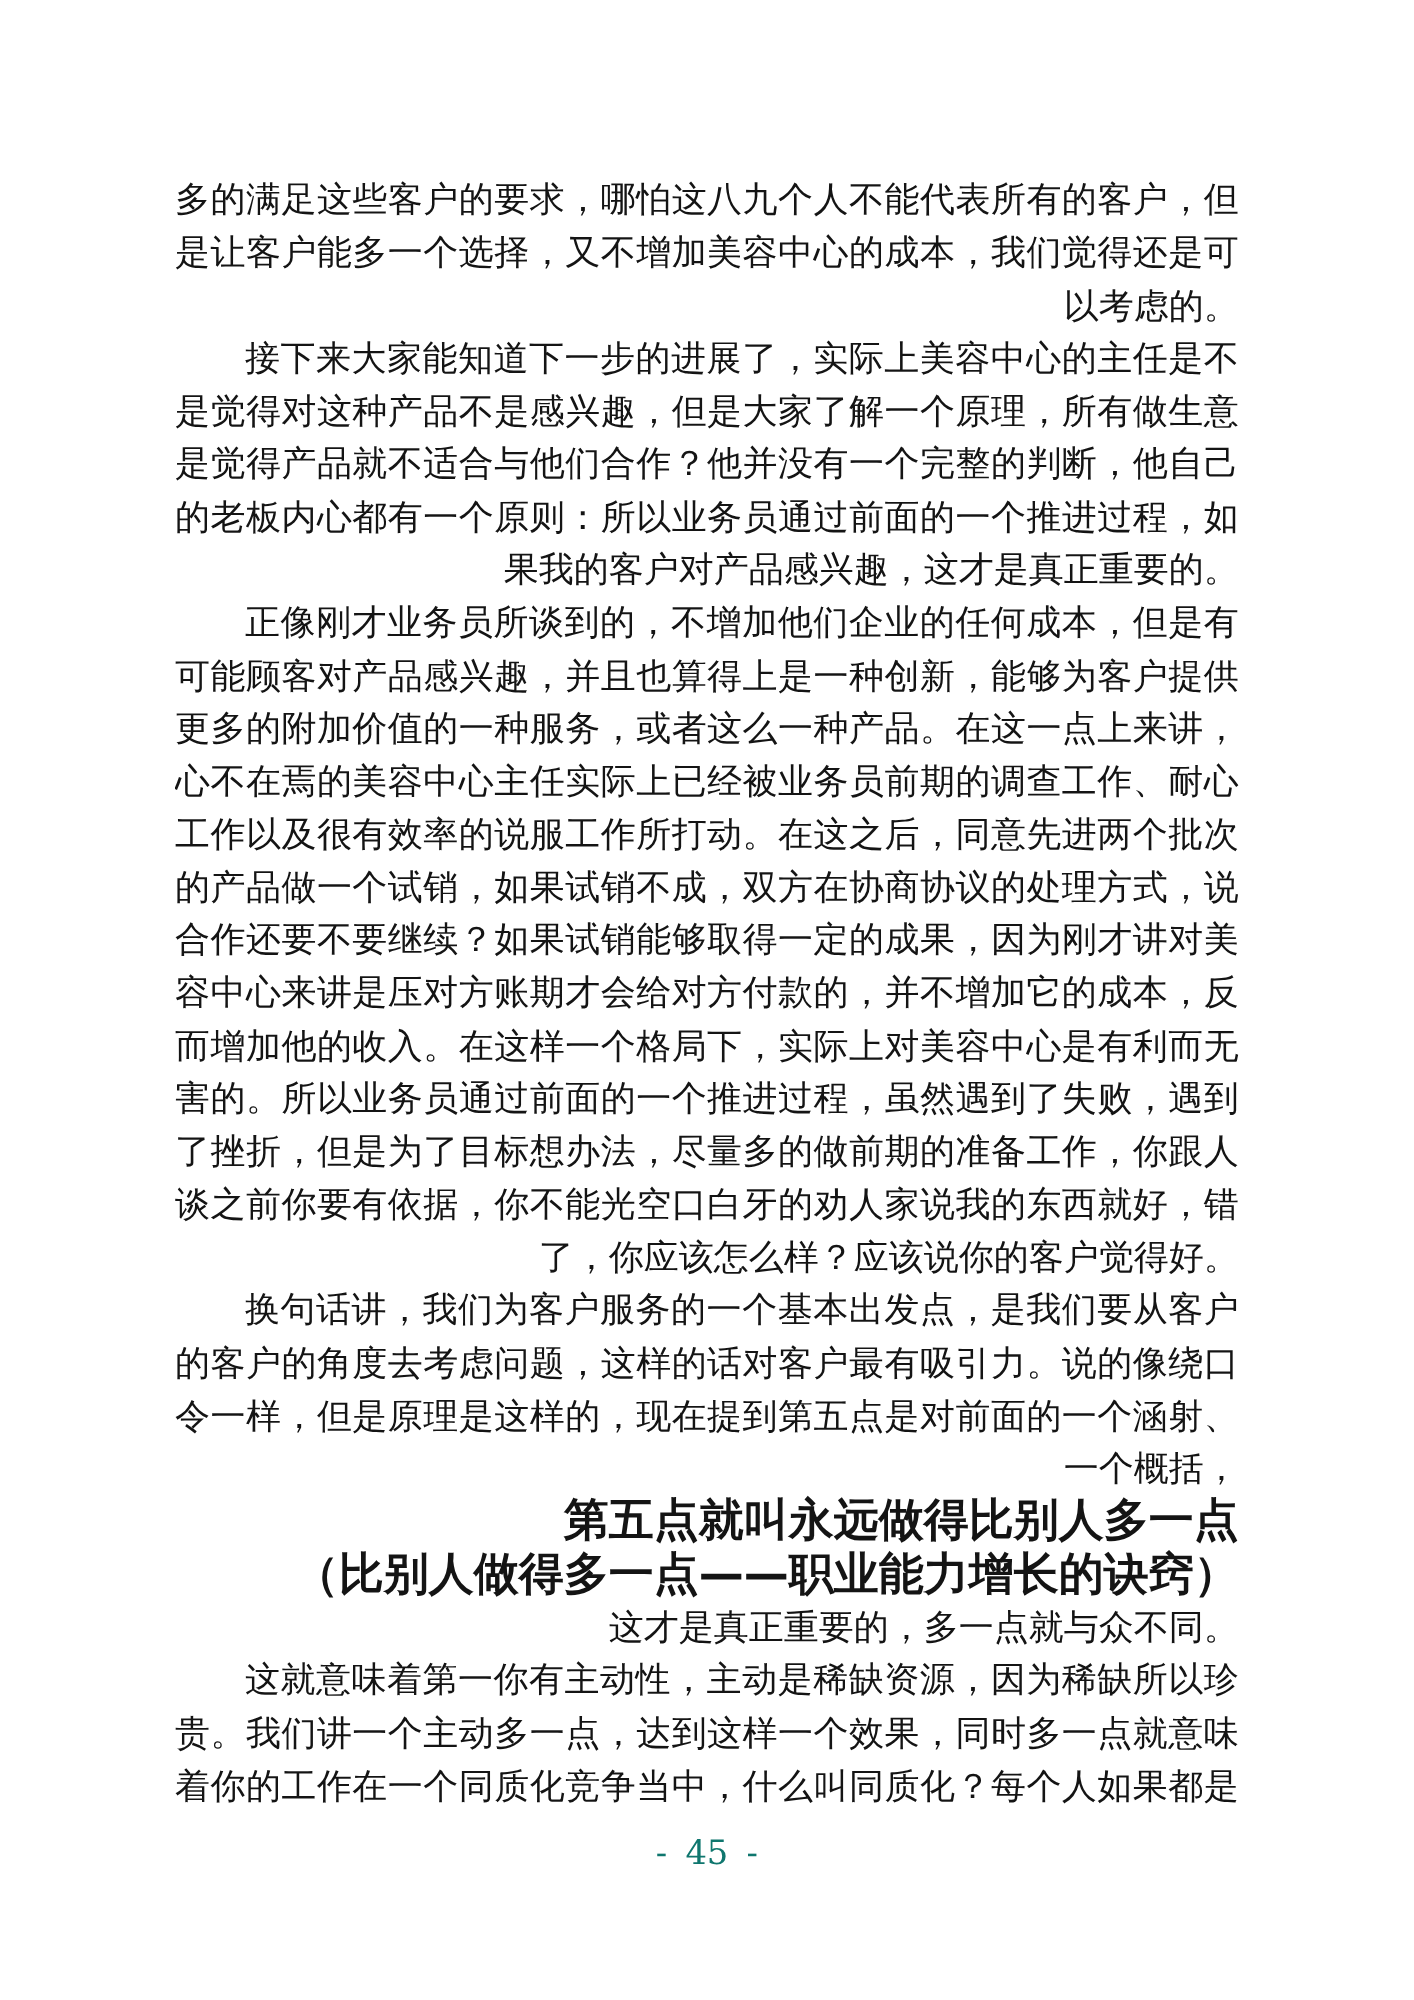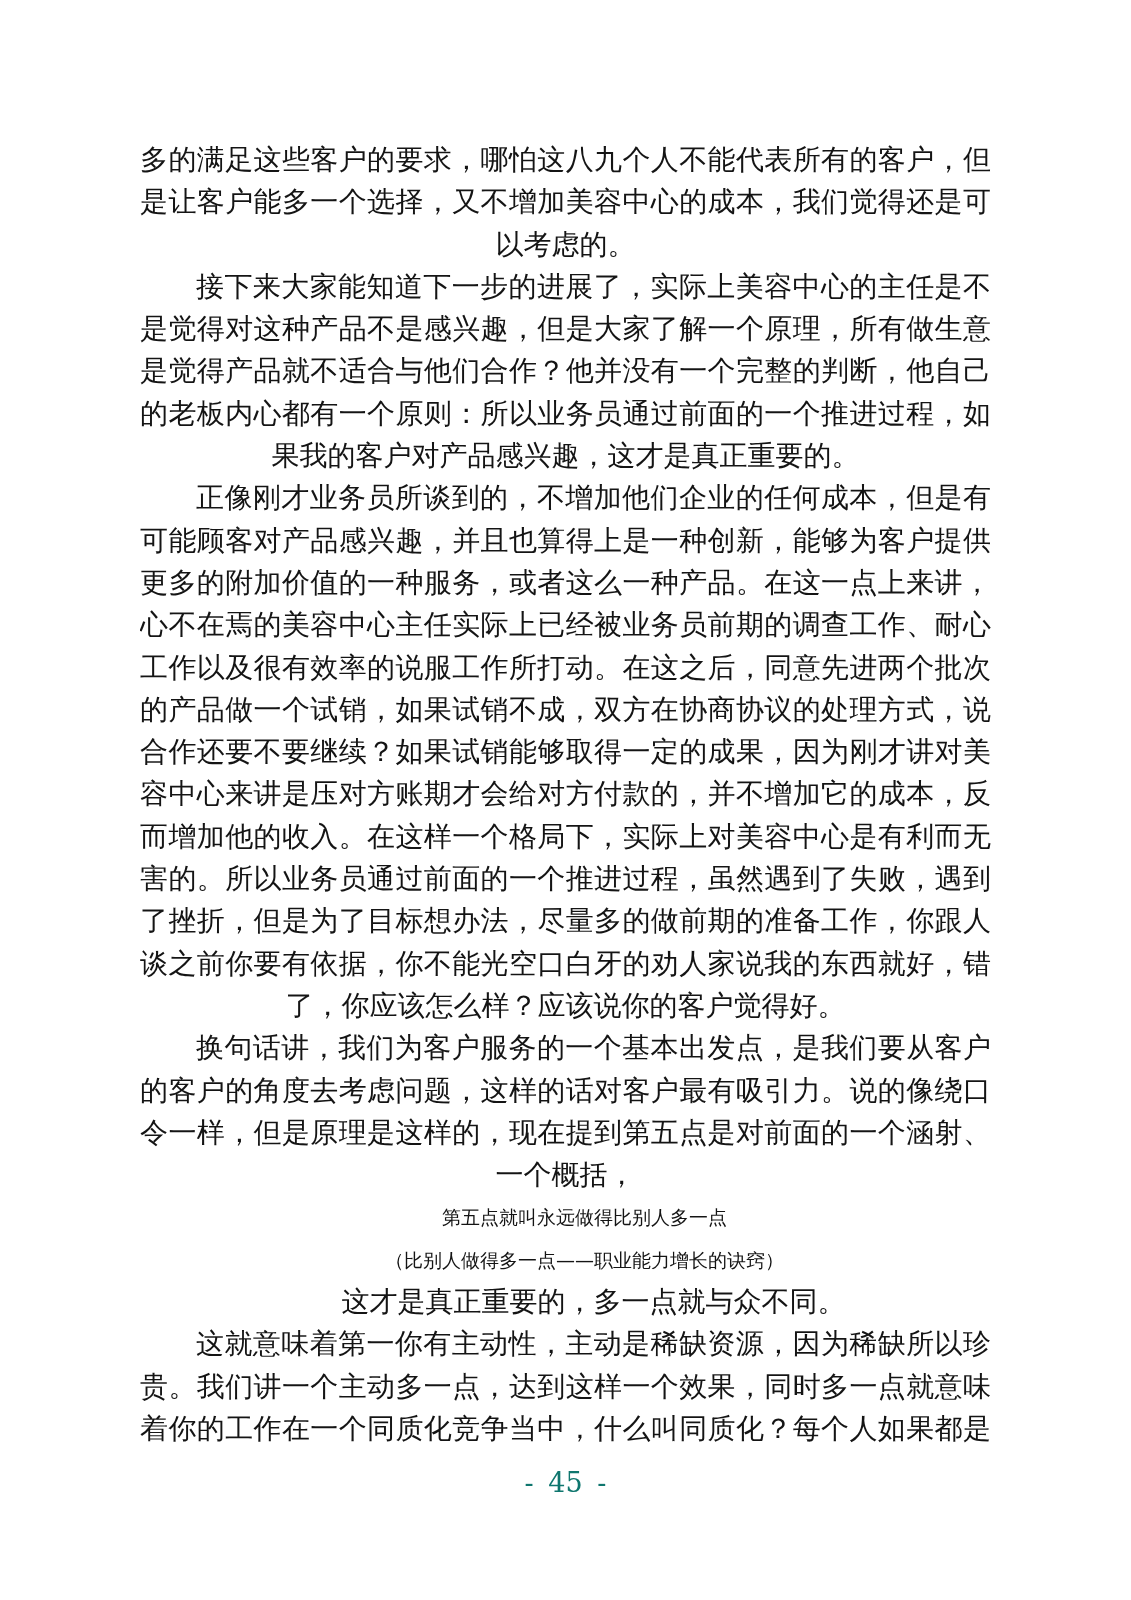--- a/index.html
+++ b/index.html
@@ -27,35 +27,35 @@
     left: 140px;
     top: 139px;
     width: 851px;
   }
   .block { margin: 0; padding: 0; }
   .line {
     font-size: 28px;
     line-height: 42.3px;
     height: 42.3px;
     overflow: hidden;
-    text-align: center;
+    text-align: right;
     letter-spacing: 0;
   }
   .line.just {
     text-align: justify;
     text-align-last: justify;
     -moz-text-align-last: justify;
   }
   .line.ind {
     text-indent: 2em;
   }
   .heading .line {
-    font-weight: 400;
+    font-weight: 700;
     font-family: "DejaVu Sans", "Liberation Sans", sans-serif;
-    font-size: 19px;
+    font-size: 36px;
   }
   .footer {
     position: absolute;
     left: 0;
     top: 1468px;
     width: 1131px;
     text-align: center;
     font-size: 27px;
     line-height: 30px;
     color: #0f766e;

